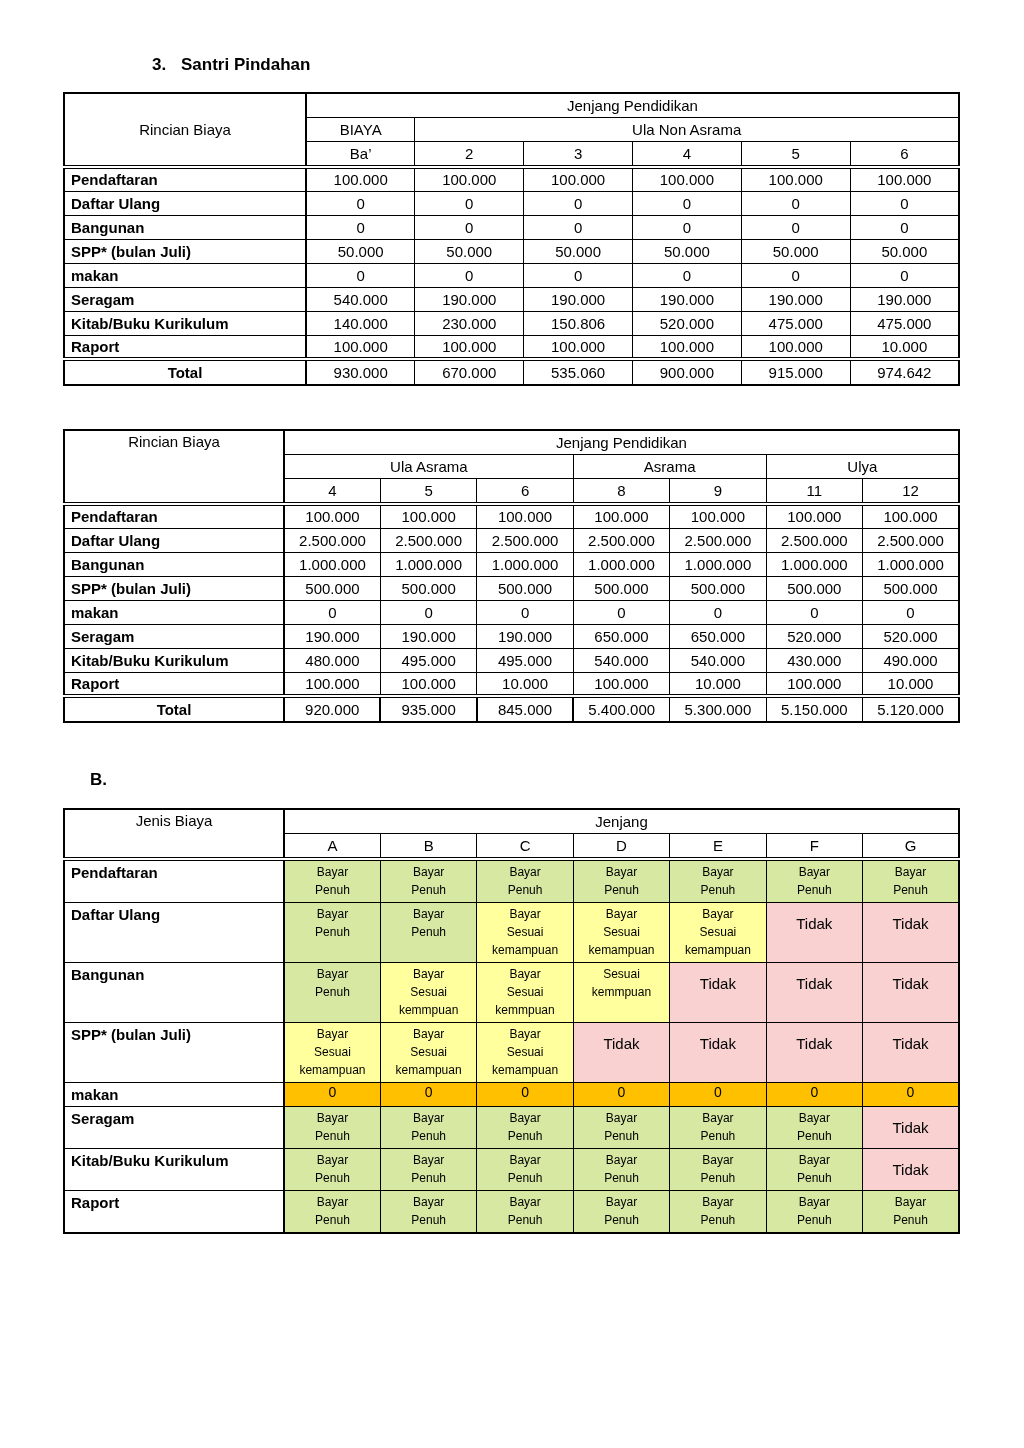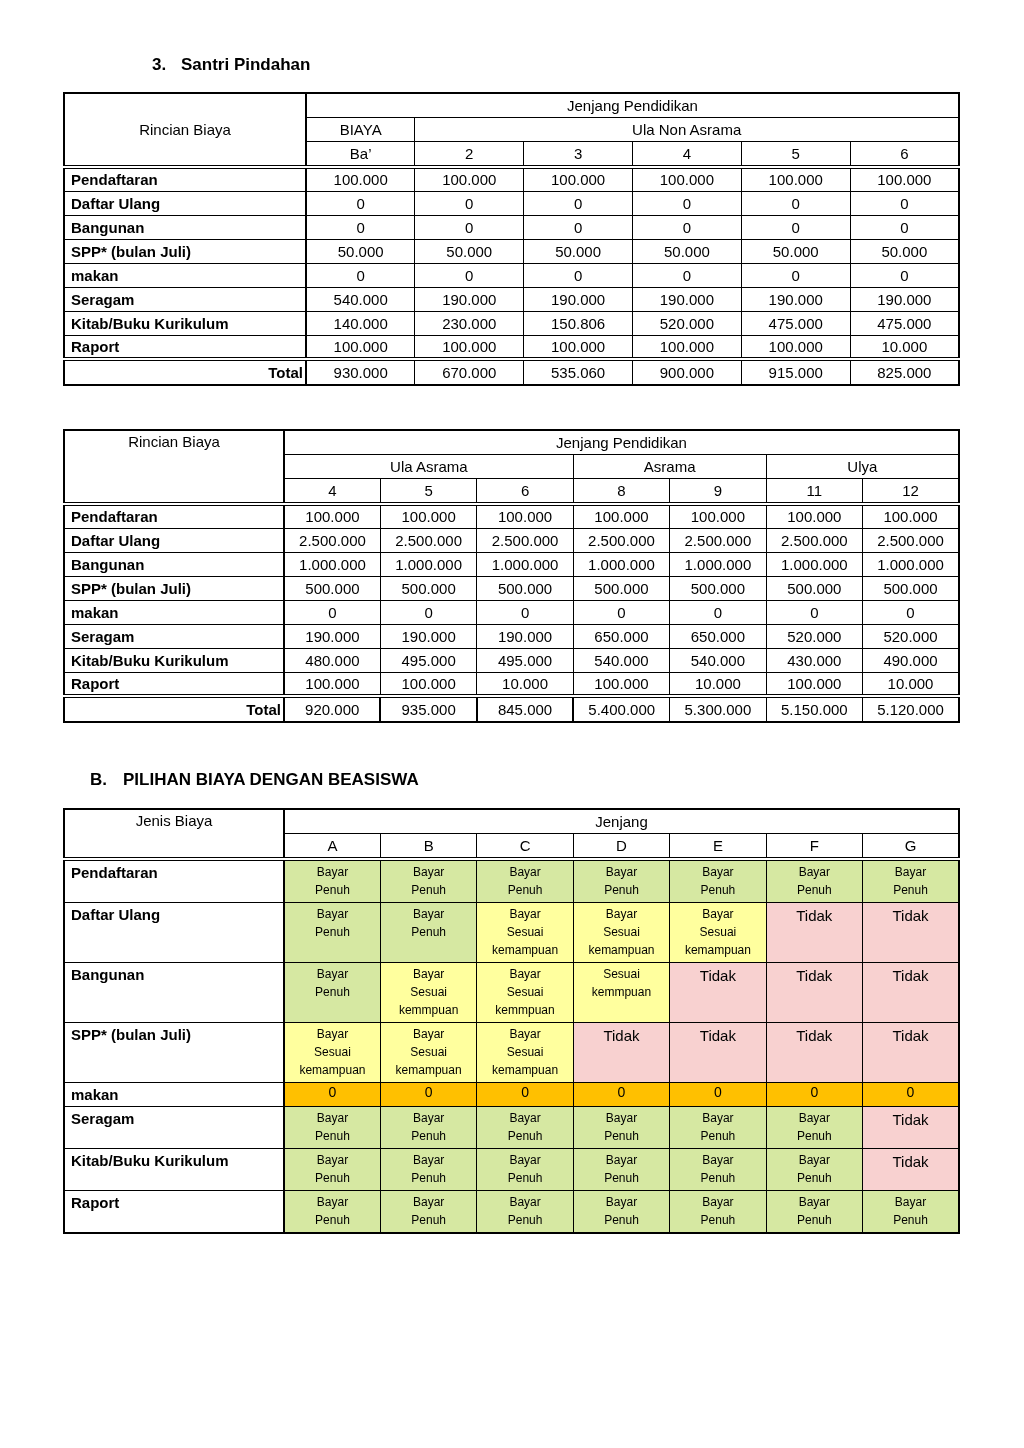--- a/index.html
+++ b/index.html
@@ -13,29 +13,29 @@
 
   table.doc{border-collapse:collapse;table-layout:fixed;width:897px;margin-left:63px;border:2px solid #000;background:#fff}
   .doc th,.doc td{border:1px solid #000;text-align:center;vertical-align:middle;font-size:15px;height:24px;padding:0 2px;font-weight:normal;overflow:hidden}
   .doc thead th{font-weight:normal}
   .doc .corner{border-bottom:4px double #000}
   .doc .v-top{vertical-align:top;padding-top:2px}
   .doc .colrow th{border-bottom:4px double #000;height:26px}
   .doc .rowlabel{text-align:left;font-weight:bold;padding-left:6px}
   .doc td.sep,.doc th.sep{border-left:2px solid #000}
   .doc .totalrow th,.doc .totalrow td{border-top:4px double #000;height:26px}
-  .doc .total-label{text-align:right;font-weight:bold;}
+  .doc .total-label{text-align:center;font-weight:bold;}
   .doc td.strong{font-weight:normal;border-left-width:2px;border-right-width:2px}
 
   #t1{margin-top:17px}
   #t2{margin-top:43px}
   #t3{margin-top:18px}
 
   .choice td.cell{vertical-align:top;font-size:12px;line-height:18px;padding:2px 1px 3px;height:auto}
-  .choice td.big{font-size:15px;line-height:19px;padding-top:3px}
+  .choice td.big{font-size:15px;line-height:19px;padding-top:11px}
   .choice tr.compact td.cell{font-size:14px;line-height:17px;height:22px;padding:1px}
   .choice .rowlabel{vertical-align:top;padding-top:3px}
 </style>
 </head>
 <body>
 
 <div class="sec" id="sec3">
   <span class="num">3.</span>
   <span>Santri Pindahan</span>
 </div>
@@ -141,21 +141,21 @@
         <td>100.000</td>
         <td>10.000</td>
       </tr>
       <tr class="totalrow">
         <th class="total-label">Total</th>
         <td class="sep ">930.000</td>
         <td>670.000</td>
         <td>535.060</td>
         <td>900.000</td>
         <td>915.000</td>
-        <td>825.000</td>
+        <td>974.642</td>
       </tr>
     </tbody>
   </table>
 
 <table class="doc" id="t2">
     <colgroup>
       <col style="width: 220px;">
       <col>
       <col>
       <col>
@@ -273,21 +273,20 @@
         <td>5.400.000</td>
         <td>5.300.000</td>
         <td>5.150.000</td>
         <td>5.120.000</td>
       </tr>
     </tbody>
   </table>
 
 <div class="sec" id="secB">
   <span class="num">B.</span>
-  <span>PILIHAN BIAYA DENGAN BEASISWA</span>
 </div>
 
 <table class="doc choice" id="t3">
     <colgroup>
       <col style="width: 220px;">
       <col>
       <col>
       <col>
       <col>
       <col>

